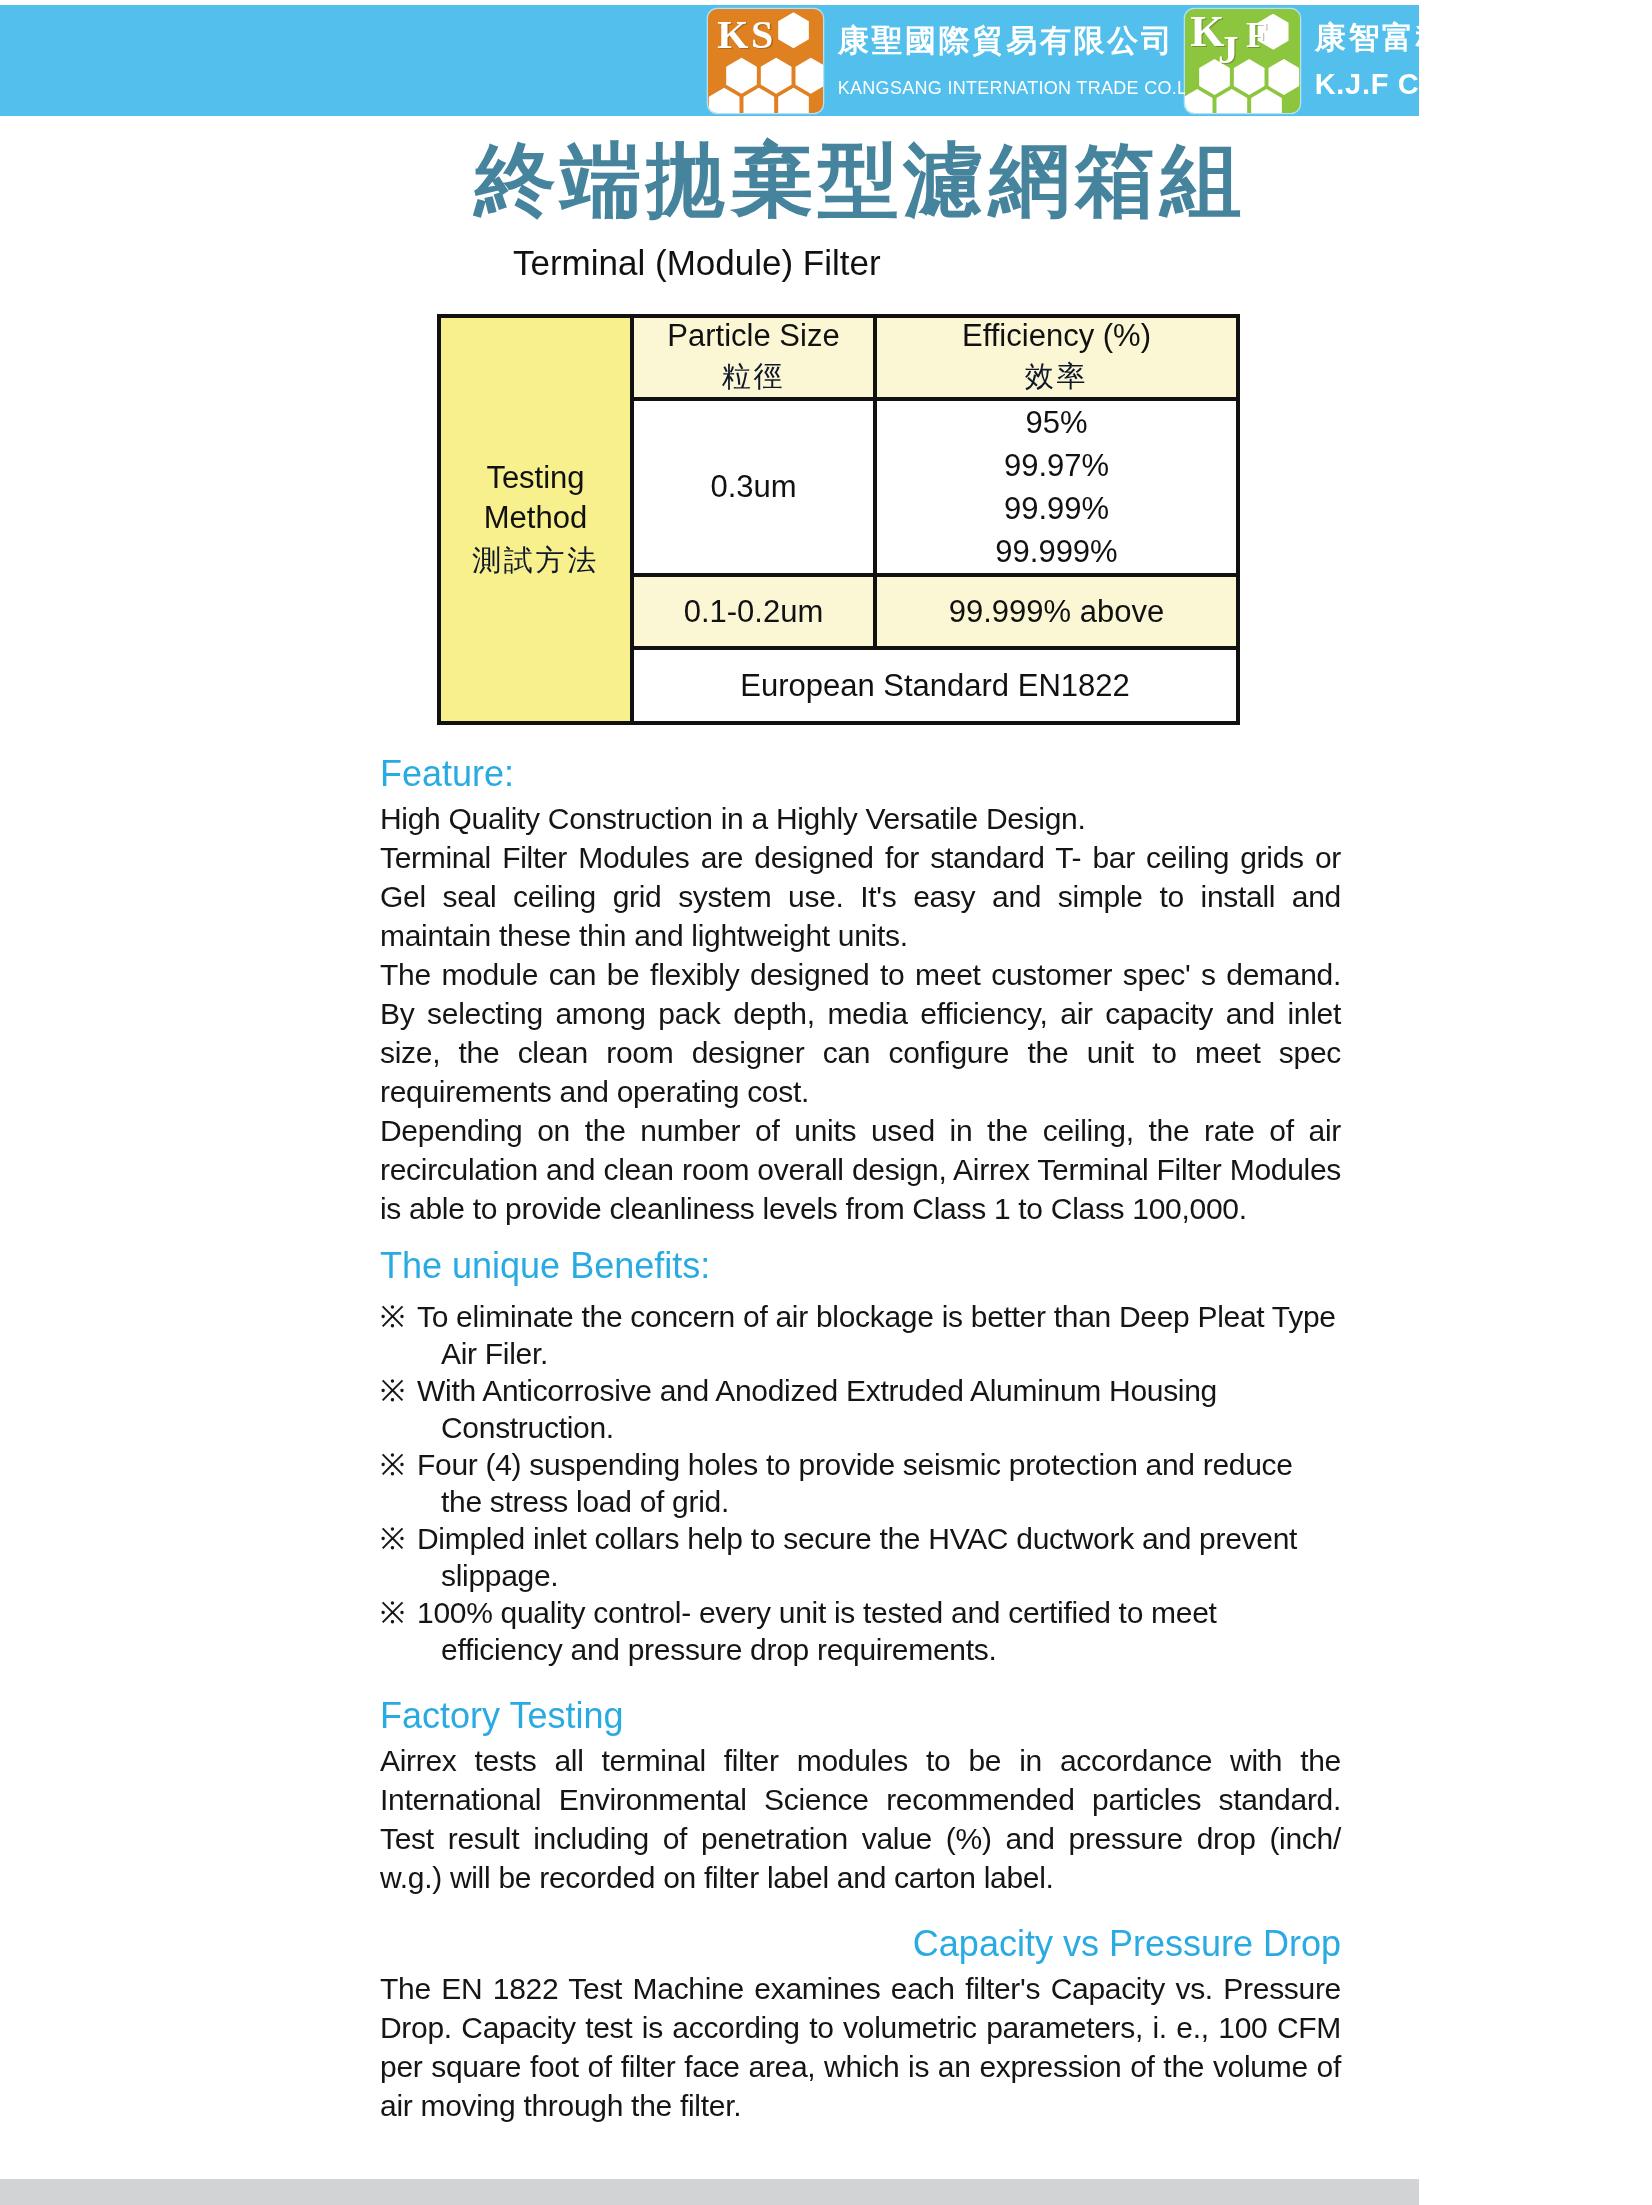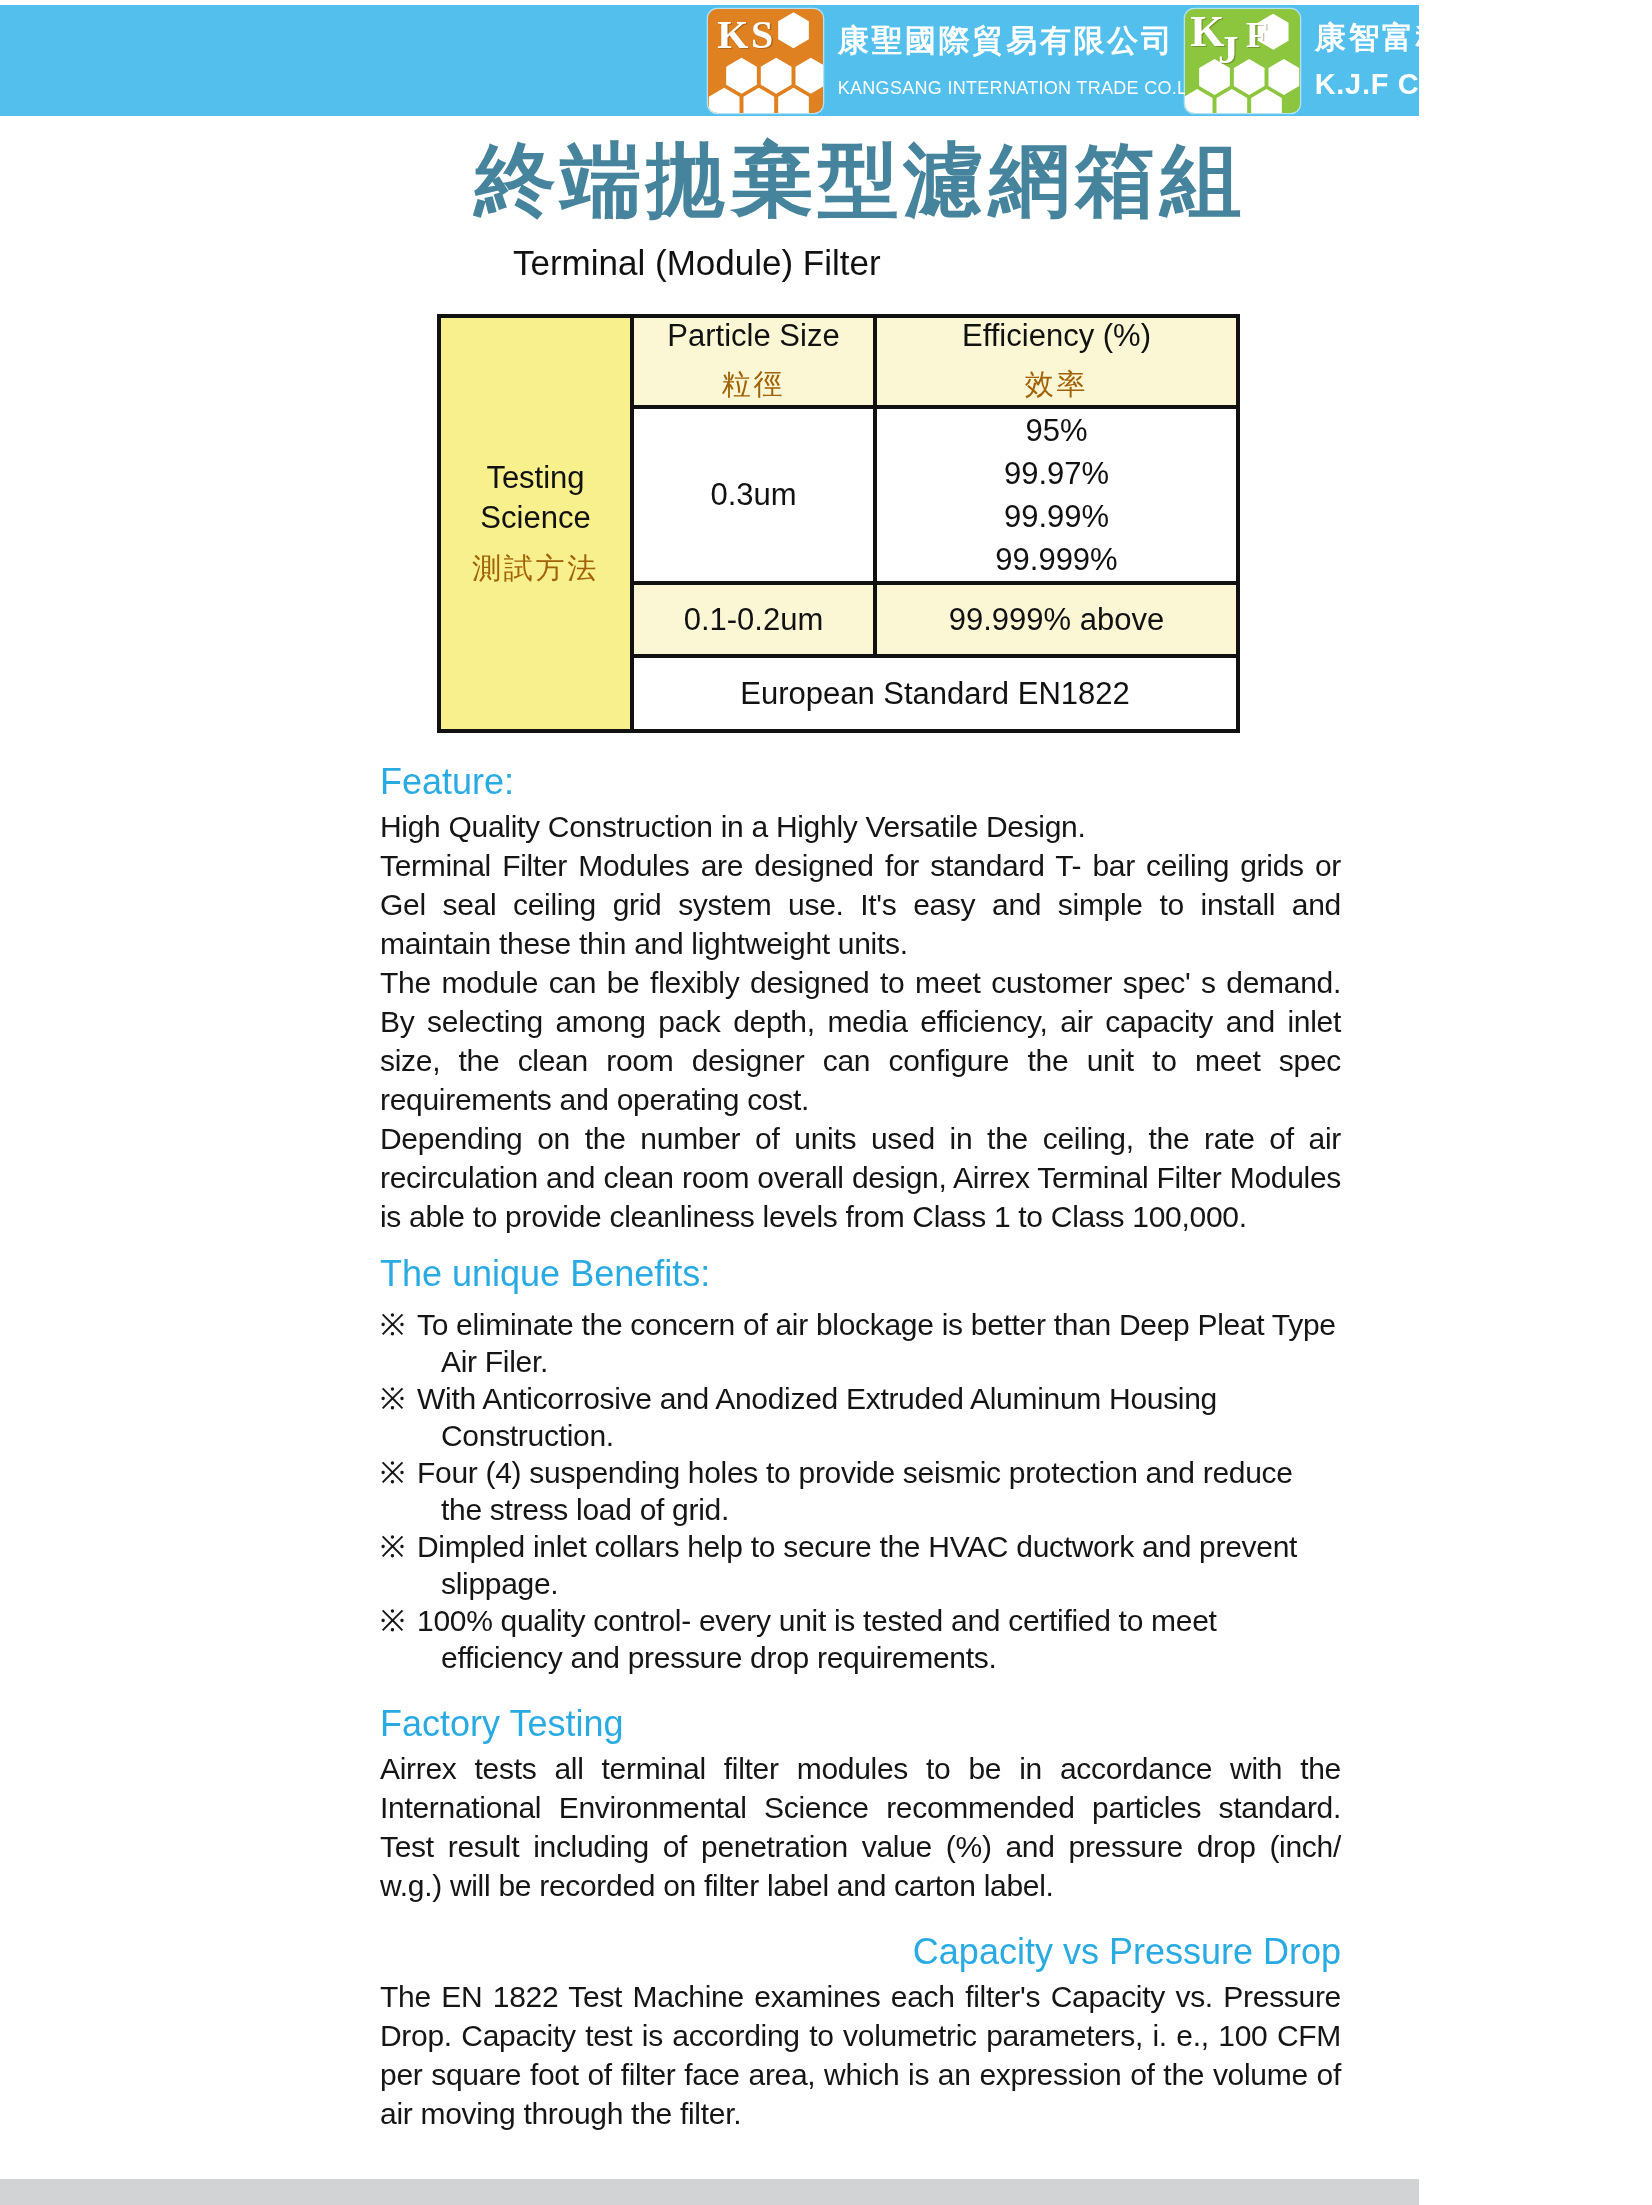--- a/index.html
+++ b/index.html
@@ -46,21 +46,21 @@
   table.spec { border-collapse:collapse; margin:31px 0 0 57px; table-layout:fixed; }
   table.spec td { border:4px solid #111; text-align:center; vertical-align:middle; font-size:31px; color:#111; }
   col.c1 { width:193px; } col.c2 { width:243px; } col.c3 { width:363px; }
   td.cell-left { background:#F7F08C; }
   td.cell-head, td.cell-pale { background:#FBF7D5; }
   td.cell-white { background:#ffffff; }
   tr.row-head td { height:80px; }
   tr.row-main td { height:171px; }
   tr.row-small td { height:73px; }
   tr.row-foot td { height:75px; }
-  .zh-sub { display:block; font-family:"Liberation Serif", serif; font-weight:normal; color:#a16207; font-size:29px; margin-top:11px; letter-spacing:2.7px; }
+  .zh-sub { display:block; font-family:"Liberation Serif", serif; font-weight:normal; color:#0f172a; font-size:29px; margin-top:3px; letter-spacing:2.7px; }
   .tbl-line { display:block; line-height:40px; }
   .eff-line { display:block; line-height:43px; }
 
   
   .section-heading { color:#29ABE2; font-size:36px; font-weight:normal; line-height:40px; }
   .h-feature  { margin-top:29px; }
   .h-benefits { margin-top:17.3px; }
   .h-factory  { margin-top:28px; }
   .h-capacity { margin-top:27px;text-align:right; }
   p.body { font-size:30px; line-height:39px; text-align:justify; letter-spacing:-0.3px; color:#151515; }
@@ -136,21 +136,21 @@
     <table class="spec">
       <colgroup>
           <col class="c1">
           <col class="c2">
           <col class="c3">
         </colgroup>
       <tbody>
           <tr class="row-head">
         <td class="cell-left" rowspan="4">
           <span class="tbl-line">Testing</span>
-          <span class="tbl-line">Science</span>
+          <span class="tbl-line">Method</span>
           <span class="zh-sub">測試方法</span>
         </td>
         <td class="cell-head">
           <span>Particle Size</span>
           <span class="zh-sub">粒徑</span>
         </td>
         <td class="cell-head">
           <span>Efficiency (%)</span>
           <span class="zh-sub">效率</span>
         </td>

